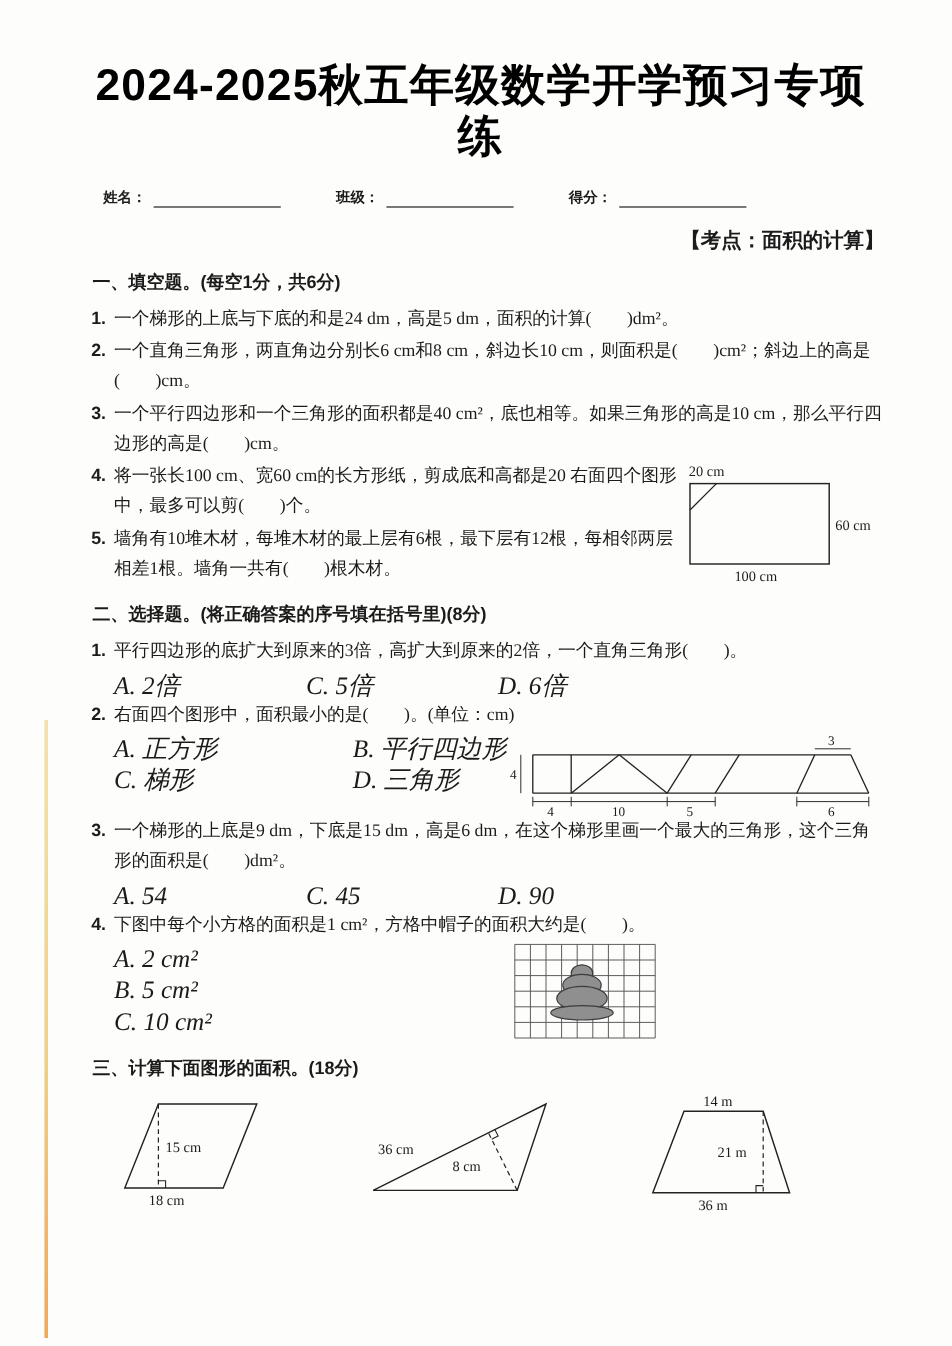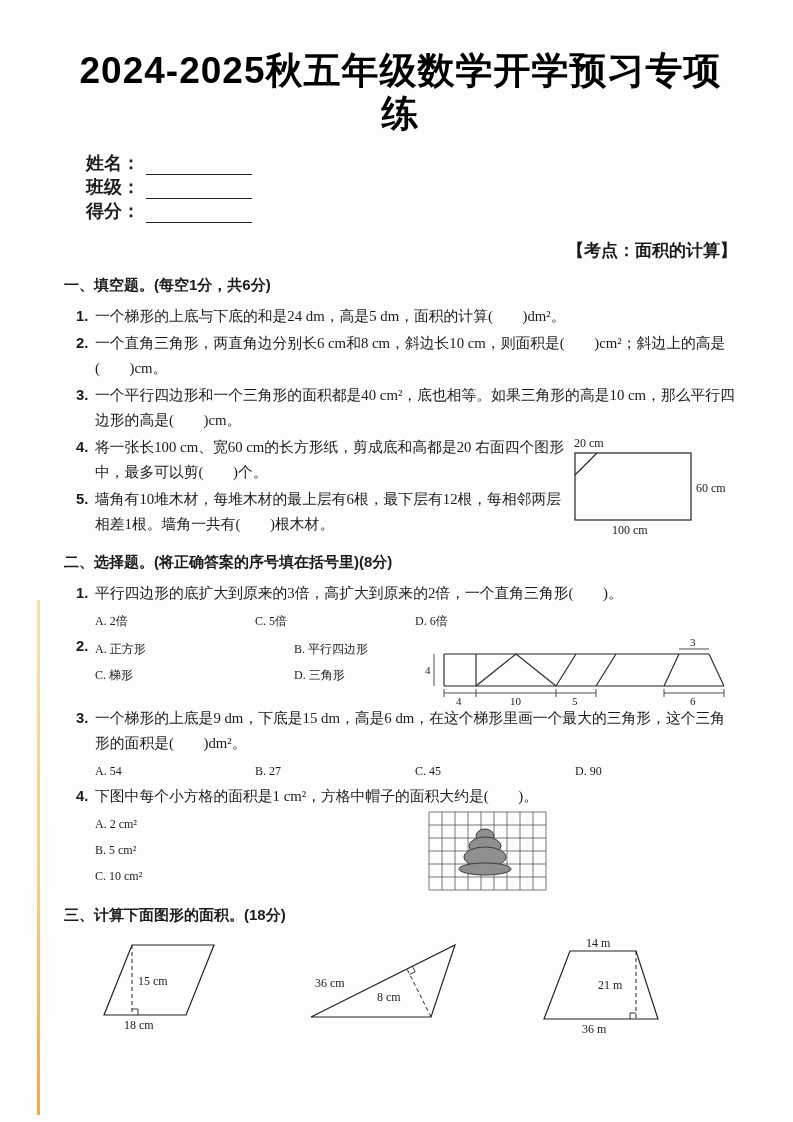--- a/index.html
+++ b/index.html
@@ -19,48 +19,48 @@
   }
   .content{ padding:38px 56px 0 64px; }
 
   h1.title{
     font-family:"Liberation Sans", sans-serif;
     font-weight:900; font-size:37px; line-height:1.15;
     text-align:center; margin:12px 0 16px 0; letter-spacing:1px;
     color:#000;
   }
   .info-row{
-    display:flex; align-items:flex-start;
+    display:flex; align-items:center;
     margin:6px 0 4px 22px;
-    font-size:18px; font-weight:700;flex-direction:column;
+    font-size:12px; font-weight:700;
   }
   .info-field{ display:flex; align-items:flex-end; margin-right:46px; }
   .blank-line{
     display:inline-block; width:106px; height:22px;
     border-bottom:1.6px solid #222; margin-left:6px;
   }
   .topic{
     text-align:right; font-size:17px; font-weight:700;
     margin:16px 0 14px 0;
   }
   .sec-heading{
     font-family:"Liberation Sans", sans-serif;
-    font-weight:700; font-size:15px; margin:14px 0 9px 0;
+    font-weight:700; font-size:15px; margin:14px 0 9px 13px;
   }
   .item{
     position:relative; padding-left:31px;
     font-size:14.8px; line-height:25px; margin-bottom:2px;
   }
   .item .num{
     position:absolute; left:12px; top:0;
     font-family:"Liberation Sans", sans-serif; font-weight:700;
   }
   .choice-row{
     display:flex; padding-left:31px;
-    font-size:12px; line-height:26px;
+    font-size:21px; line-height:26px;font-style:italic;
   }
   .choice-row .c4{ width:160px; }
   .choice-row .c2{ width:130px; }
   .choice-col .choice-row{ line-height:26px;justify-content:space-between; }
   .split{ display:flex; align-items:flex-start; }
   .s1-left{ width:512px; }
   .q2-left{ width:360px; }
   .q4-left{ width:364px; }
   .fig{ flex:0 0 auto; }
   svg text{
@@ -138,20 +138,21 @@
     <span>平行四边形的底扩大到原来的3倍，高扩大到原来的2倍，一个直角三角形(　　)。</span>
   </div>
   <div class="choice-row">
     <span class="c4">A. 2倍</span>
     <span class="c4">C. 5倍</span>
     <span class="c4">D. 6倍</span>
   </div>
 
   <div class="item">
     <span class="num">2.</span>
+    <span>右面四个图形中，面积最小的是(　　)。(单位：cm)</span>
   </div>
   <div class="split">
     <div class="q2-left choice-col">
       <div class="choice-row">
         <span class="c2">A. 正方形</span>
         <span class="c2">B. 平行四边形</span>
       </div>
       <div class="choice-row">
         <span class="c2">C. 梯形</span>
         <span class="c2">D. 三角形</span>
@@ -196,21 +197,20 @@
       <text class="dim" x="266" y="69">6</text>
     </svg>
   </div>
 
   <div class="item">
     <span class="num">3.</span>
     <span>一个梯形的上底是9 dm，下底是15 dm，高是6 dm，在这个梯形里画一个最大的三角形，这个三角形的面积是(　　)dm²。</span>
   </div>
   <div class="choice-row">
     <span class="c4">A. 54</span>
-    <span class="c4">B. 27</span>
     <span class="c4">C. 45</span>
     <span class="c4">D. 90</span>
   </div>
 
   <div class="item">
     <span class="num">4.</span>
     <span>下图中每个小方格的面积是1 cm²，方格中帽子的面积大约是(　　)。</span>
   </div>
   <div class="split">
     <div class="q4-left choice-col">

